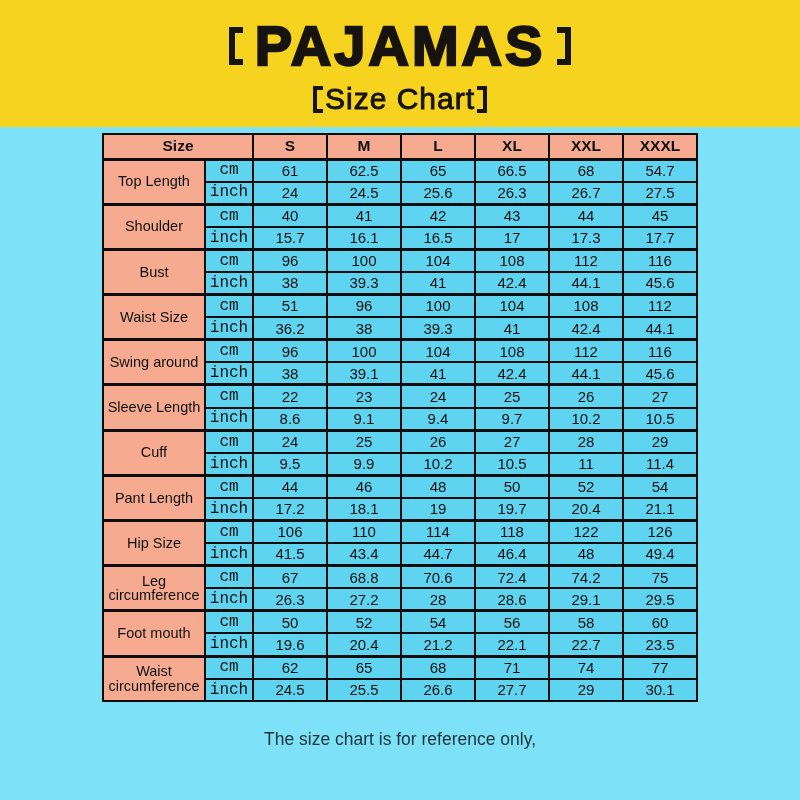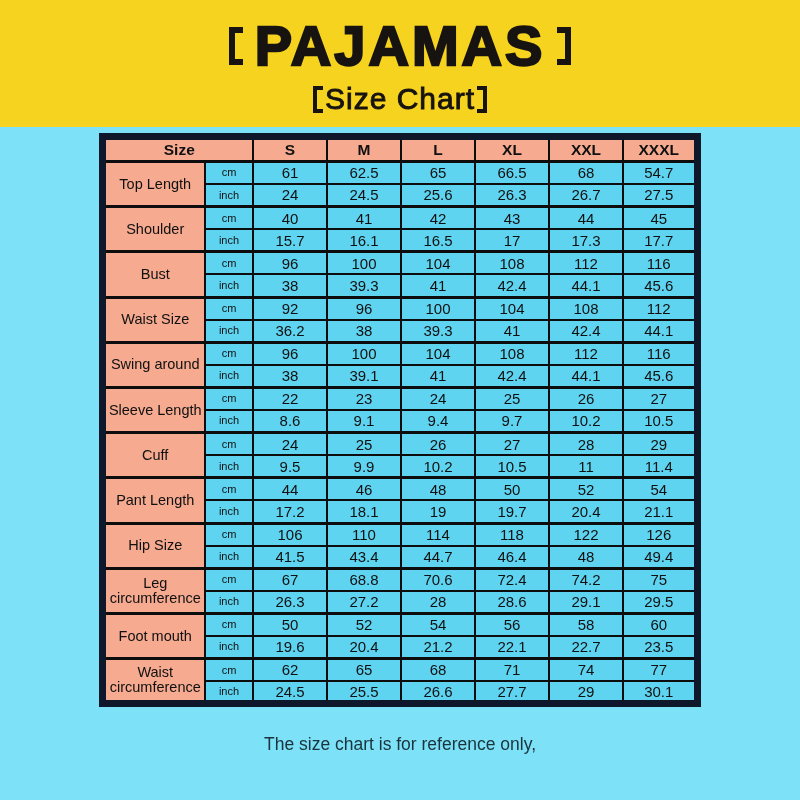--- a/index.html
+++ b/index.html
@@ -27,37 +27,37 @@
   .bracket.left  { border-right: none; }
   .bracket.right { border-left: none; }
   .subtitle-line { display: flex; align-items: center; gap: 2px; margin-top: 7px; }
   .subtitle-text {
     font-size: 30px; line-height: 1; color: #171310;
     -webkit-text-stroke: 0.9px #171310; letter-spacing: 1px;
   }
   table.size-table {
     border-collapse: collapse; table-layout: fixed;
     width: 594px; margin: 6px auto 0 auto;
-    border: 7px solid #0f172a;
+    border: 2px solid #0f172a;
   }
   .size-table th, .size-table td {
     border: 2px solid #0d0d0d;
     text-align: center; vertical-align: middle;
     padding: 0; overflow: hidden;
     color: #101010; font-size: 15px; line-height: 1.02;
     height: 22.6px;
     background: #5fd4f1;
   }
   .size-table thead th {
     background: #f6ab90; font-weight: bold; font-size: 15.5px; height: 25px;
   }
   .size-table th.label {
     background: #f6ab90; font-weight: normal; font-size: 14.5px; padding: 0 2px;
   }
-  .size-table td.unit { font-size: 11px; }
+  .size-table td.unit { font-size: 16px; font-family: Liberation Mono, monospace; }
   .size-table tr.group-start th, .size-table tr.group-start td { border-top: 3px solid #0d0d0d; }
   .note { margin-top: 27px; text-align: center; color: #1a333d; font-size: 17.5px; }
   .note .line2 { margin-top: 15px; }
 </style>
 </head>
 <body>
 
 <div class="page">
 
   <header class="banner">
@@ -149,21 +149,21 @@
           <td>38</td>
           <td>39.3</td>
           <td>41</td>
           <td>42.4</td>
           <td>44.1</td>
           <td>45.6</td>
         </tr>
         <tr class="group-start">
           <th rowspan="2" class="label">Waist Size</th>
           <td class="unit">cm</td>
-          <td>92</td>
+          <td>51</td>
           <td>96</td>
           <td>100</td>
           <td>104</td>
           <td>108</td>
           <td>112</td>
         </tr>
         <tr>
           <td class="unit">inch</td>
           <td>36.2</td>
           <td>38</td>

